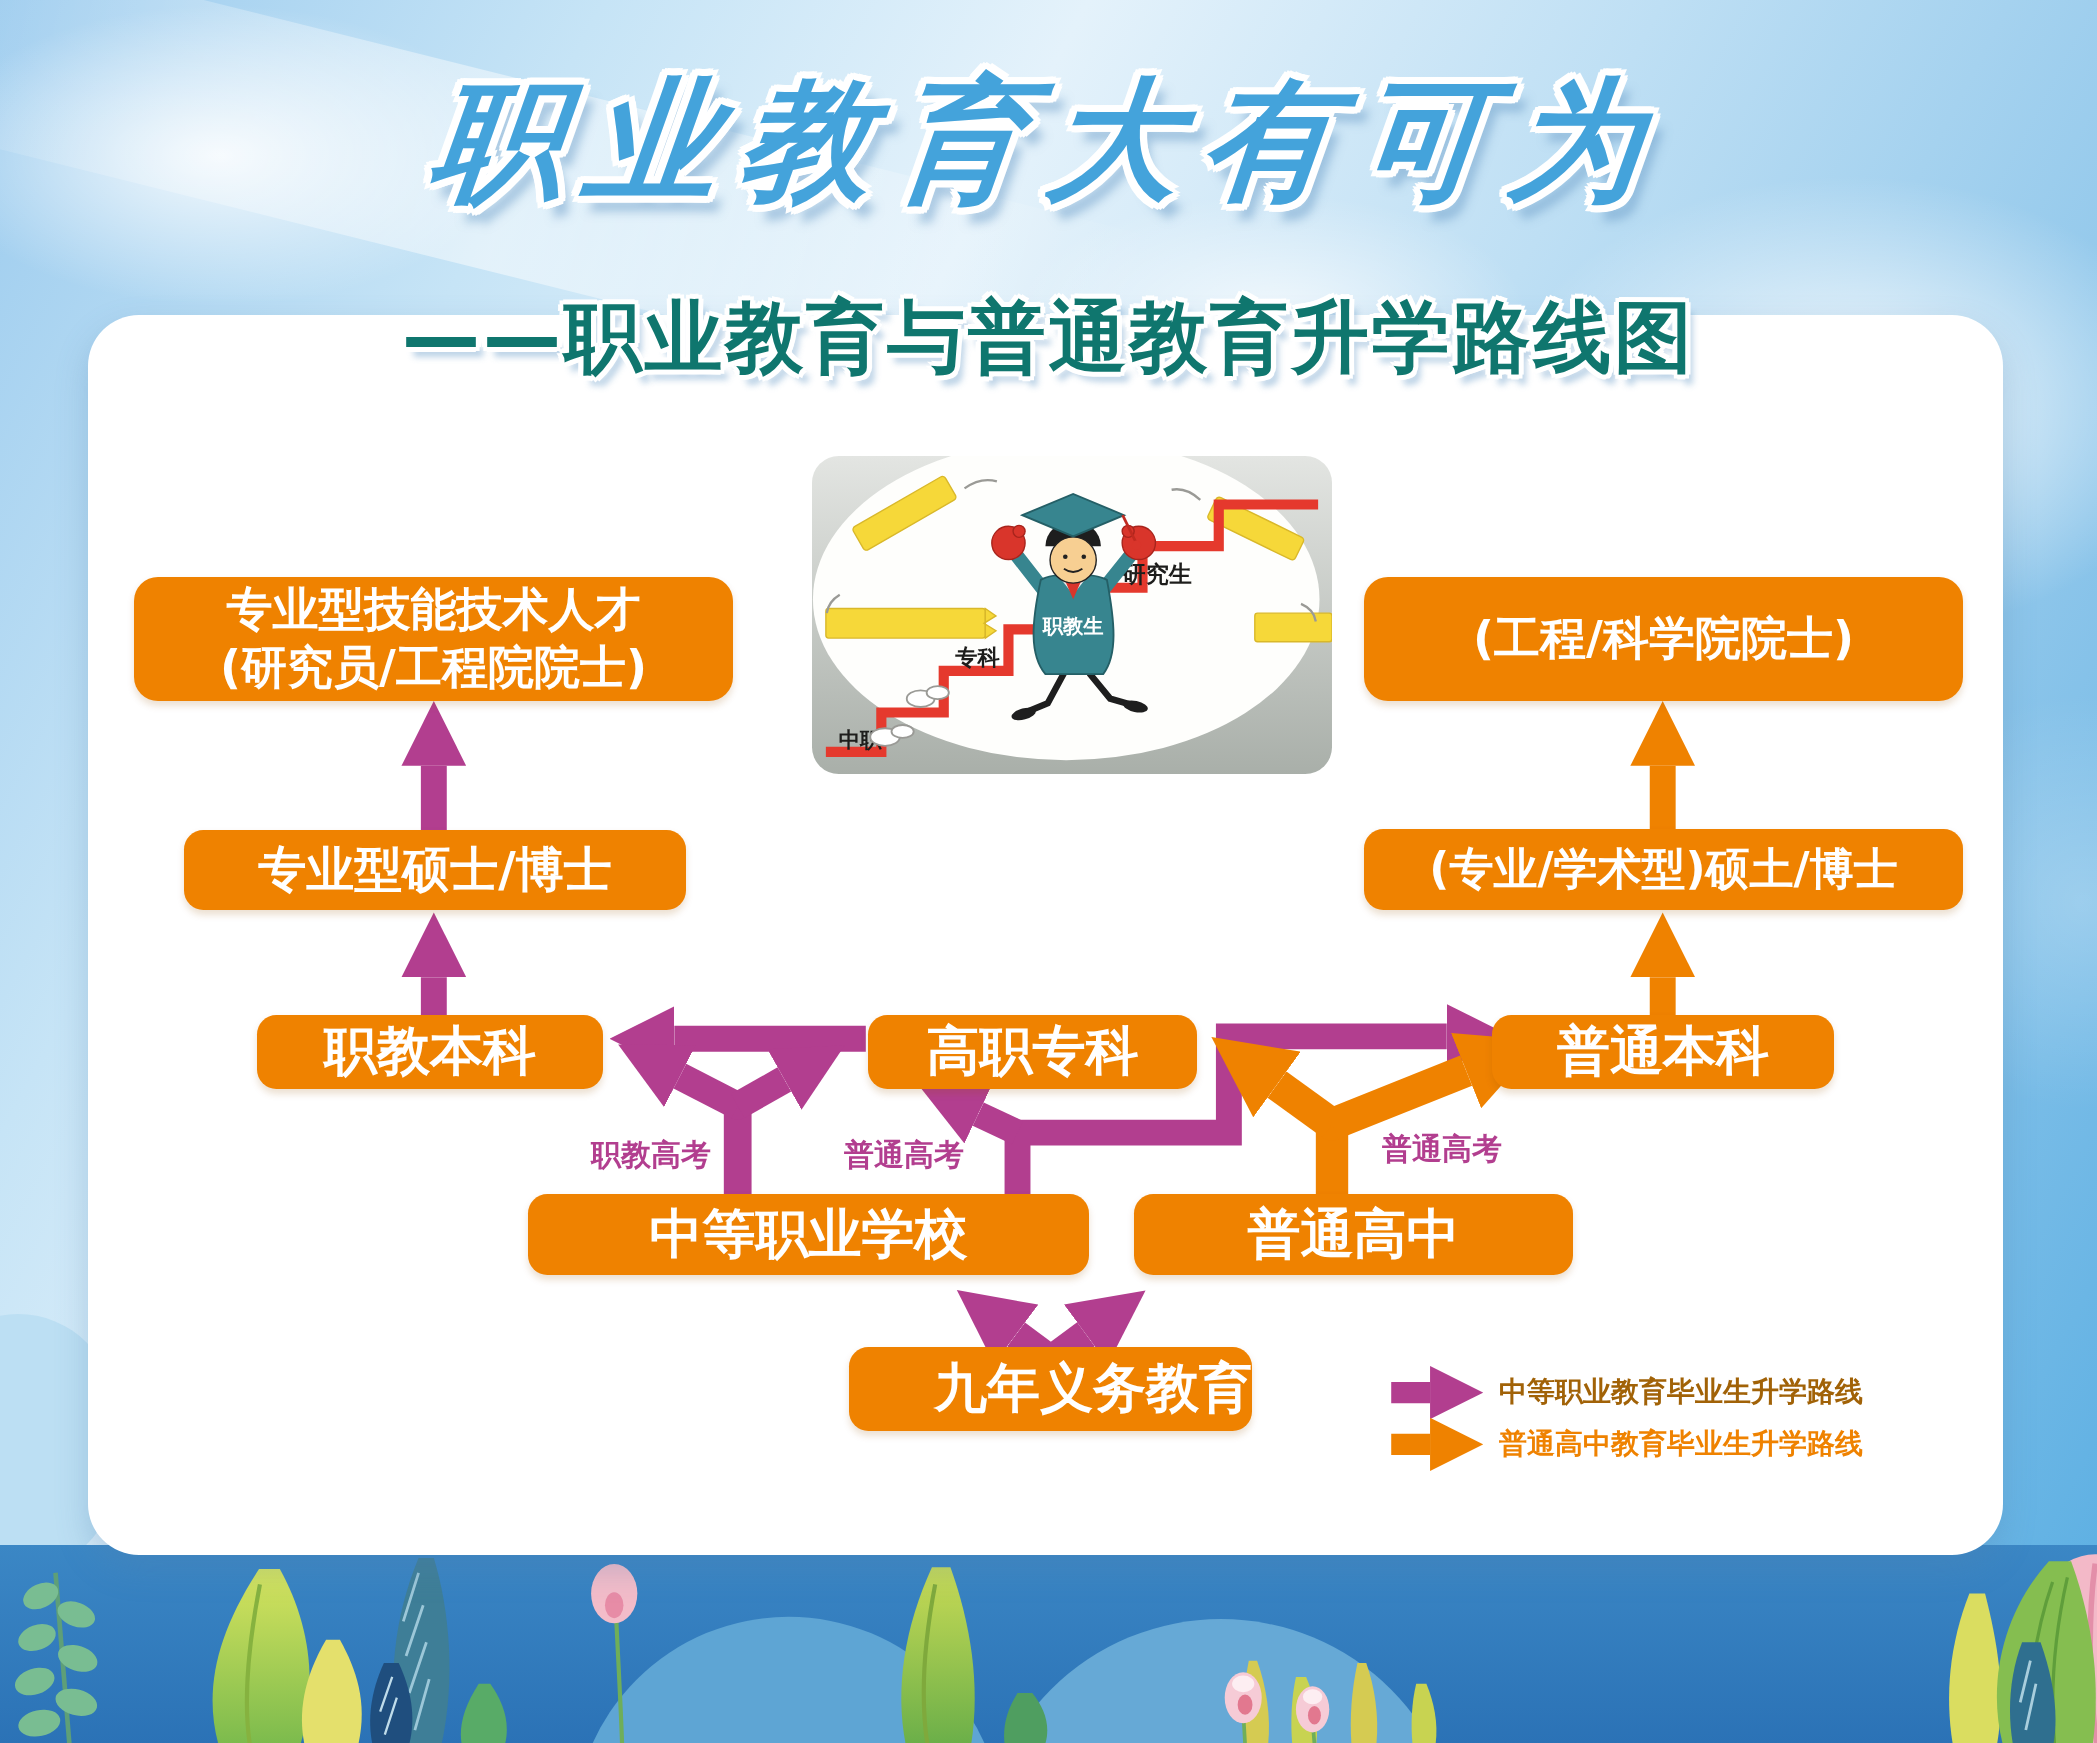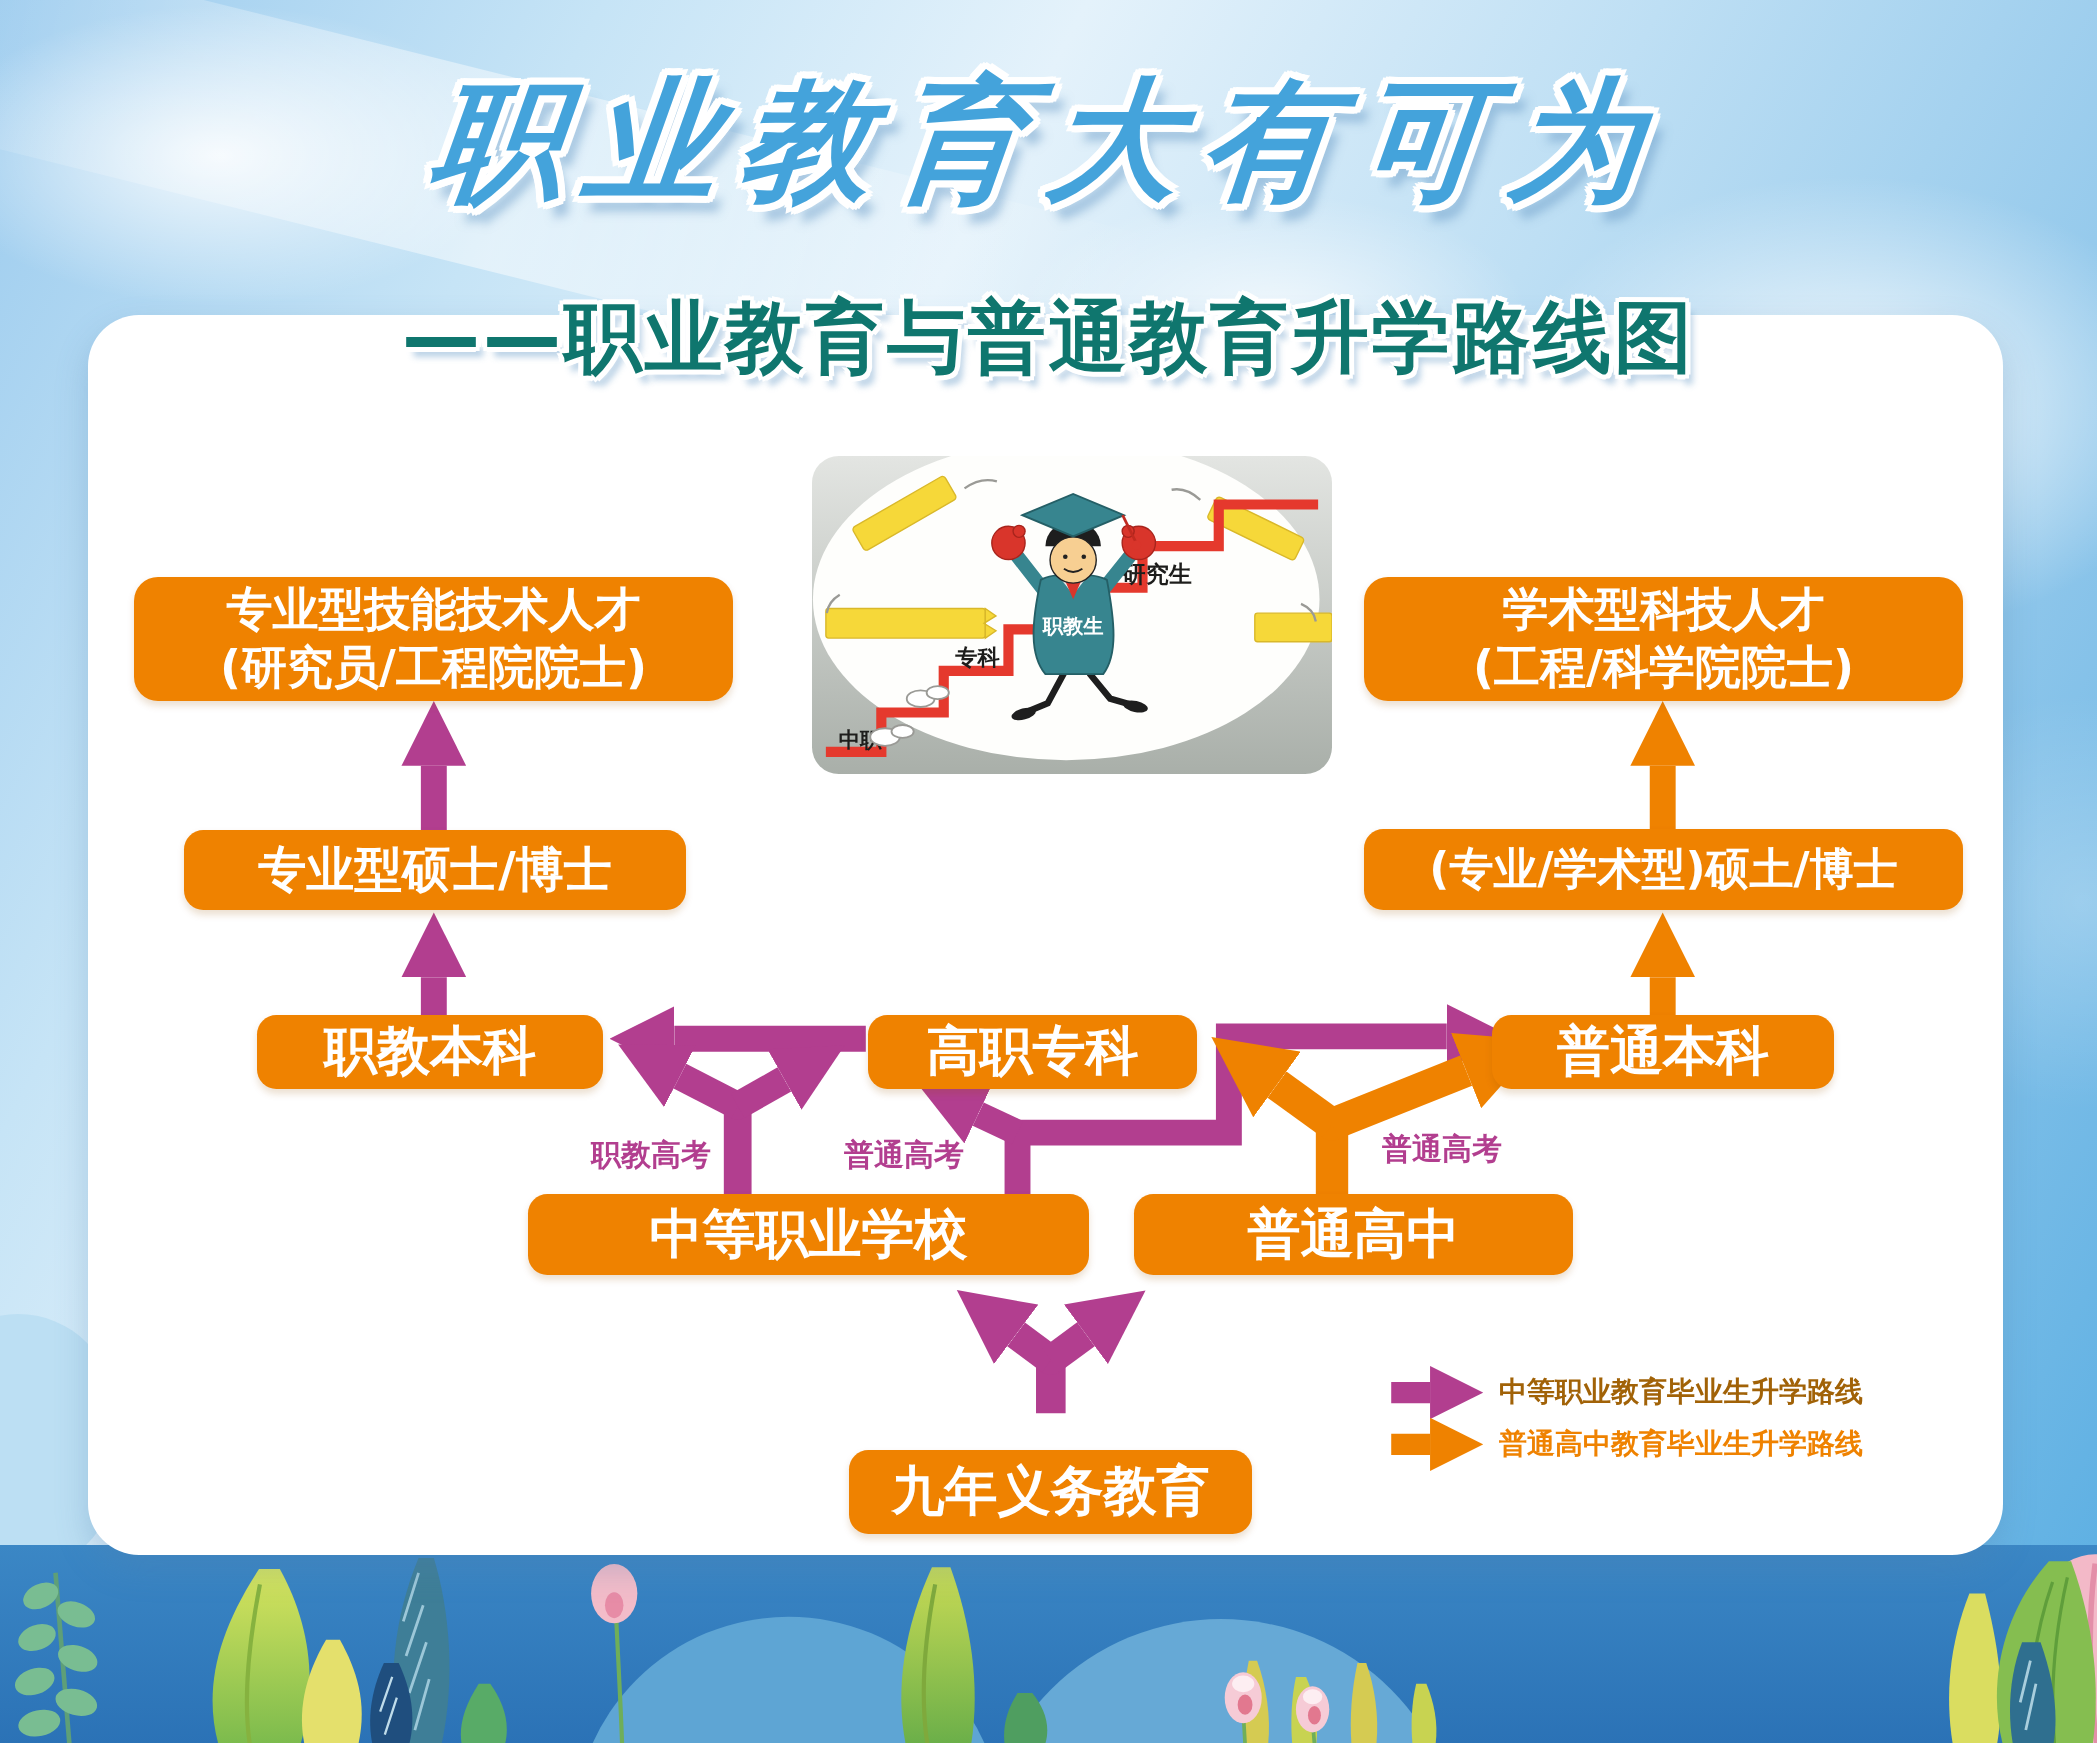--- a/index.html
+++ b/index.html
@@ -243,21 +243,20 @@
 
     <path d="M3008 3010 H3092" stroke="#B23E8F" stroke-width="46" marker-end="url(#mkM)"></path>
     <path d="M3008 3122 H3092" stroke="#EF8200" stroke-width="46" marker-end="url(#mkO)"></path>
   </svg>
 
   <div class="node fs100" style="left:134px;top:577px;width:599px;height:124px;">
     <span class="l1">专业型技能技术人才</span>
     <span class="l2">(研究员/工程院院士)</span>
   </div>
   <div class="node fs100" style="left:1364px;top:577px;width:599px;height:124px;">
-    <span class="l1">学术型科技人才</span>
     <span class="l2">(工程/科学院院士)</span>
   </div>
   <div class="node fs104" style="left:184px;top:830px;width:502px;height:80px;">
     <span>专业型硕士/博士</span>
   </div>
   <div class="node fs96" style="left:1364px;top:829px;width:599px;height:81px;">
     <span>(专业/学术型)硕土/博士</span>
   </div>
   <div class="node fs115" style="left:257px;top:1015px;width:346px;height:74px;">
     <span>职教本科</span>
@@ -267,21 +266,21 @@
   </div>
   <div class="node fs115" style="left:1492px;top:1015px;width:342px;height:74px;">
     <span>普通本科</span>
   </div>
   <div class="node fs115" style="left:528px;top:1194px;width:561px;height:81px;">
     <span>中等职业学校</span>
   </div>
   <div class="node fs115" style="left:1134px;top:1194px;width:439px;height:81px;">
     <span>普通高中</span>
   </div>
-  <div class="node fs115" style="left:849px;top:1450px;width:403px;height:84px;">
+  <div class="node fs115" style="left:849px;top:1347px;width:403px;height:84px;align-items:flex-end;">
     <span>九年义务教育</span>
   </div>
 
   <div class="edge-label" style="left:651px;top:1155px;text-align:right;">职教高考</div>
   <div class="edge-label" style="left:904px;top:1155px;">普通高考</div>
   <div class="edge-label" style="left:1442px;top:1149px;">普通高考</div>
 
   <div class="legend-text m" style="left:1499px;top:1392px;">中等职业教育毕业生升学路线</div>
   <div class="legend-text o" style="left:1499px;top:1444px;">普通高中教育毕业生升学路线</div>
 

